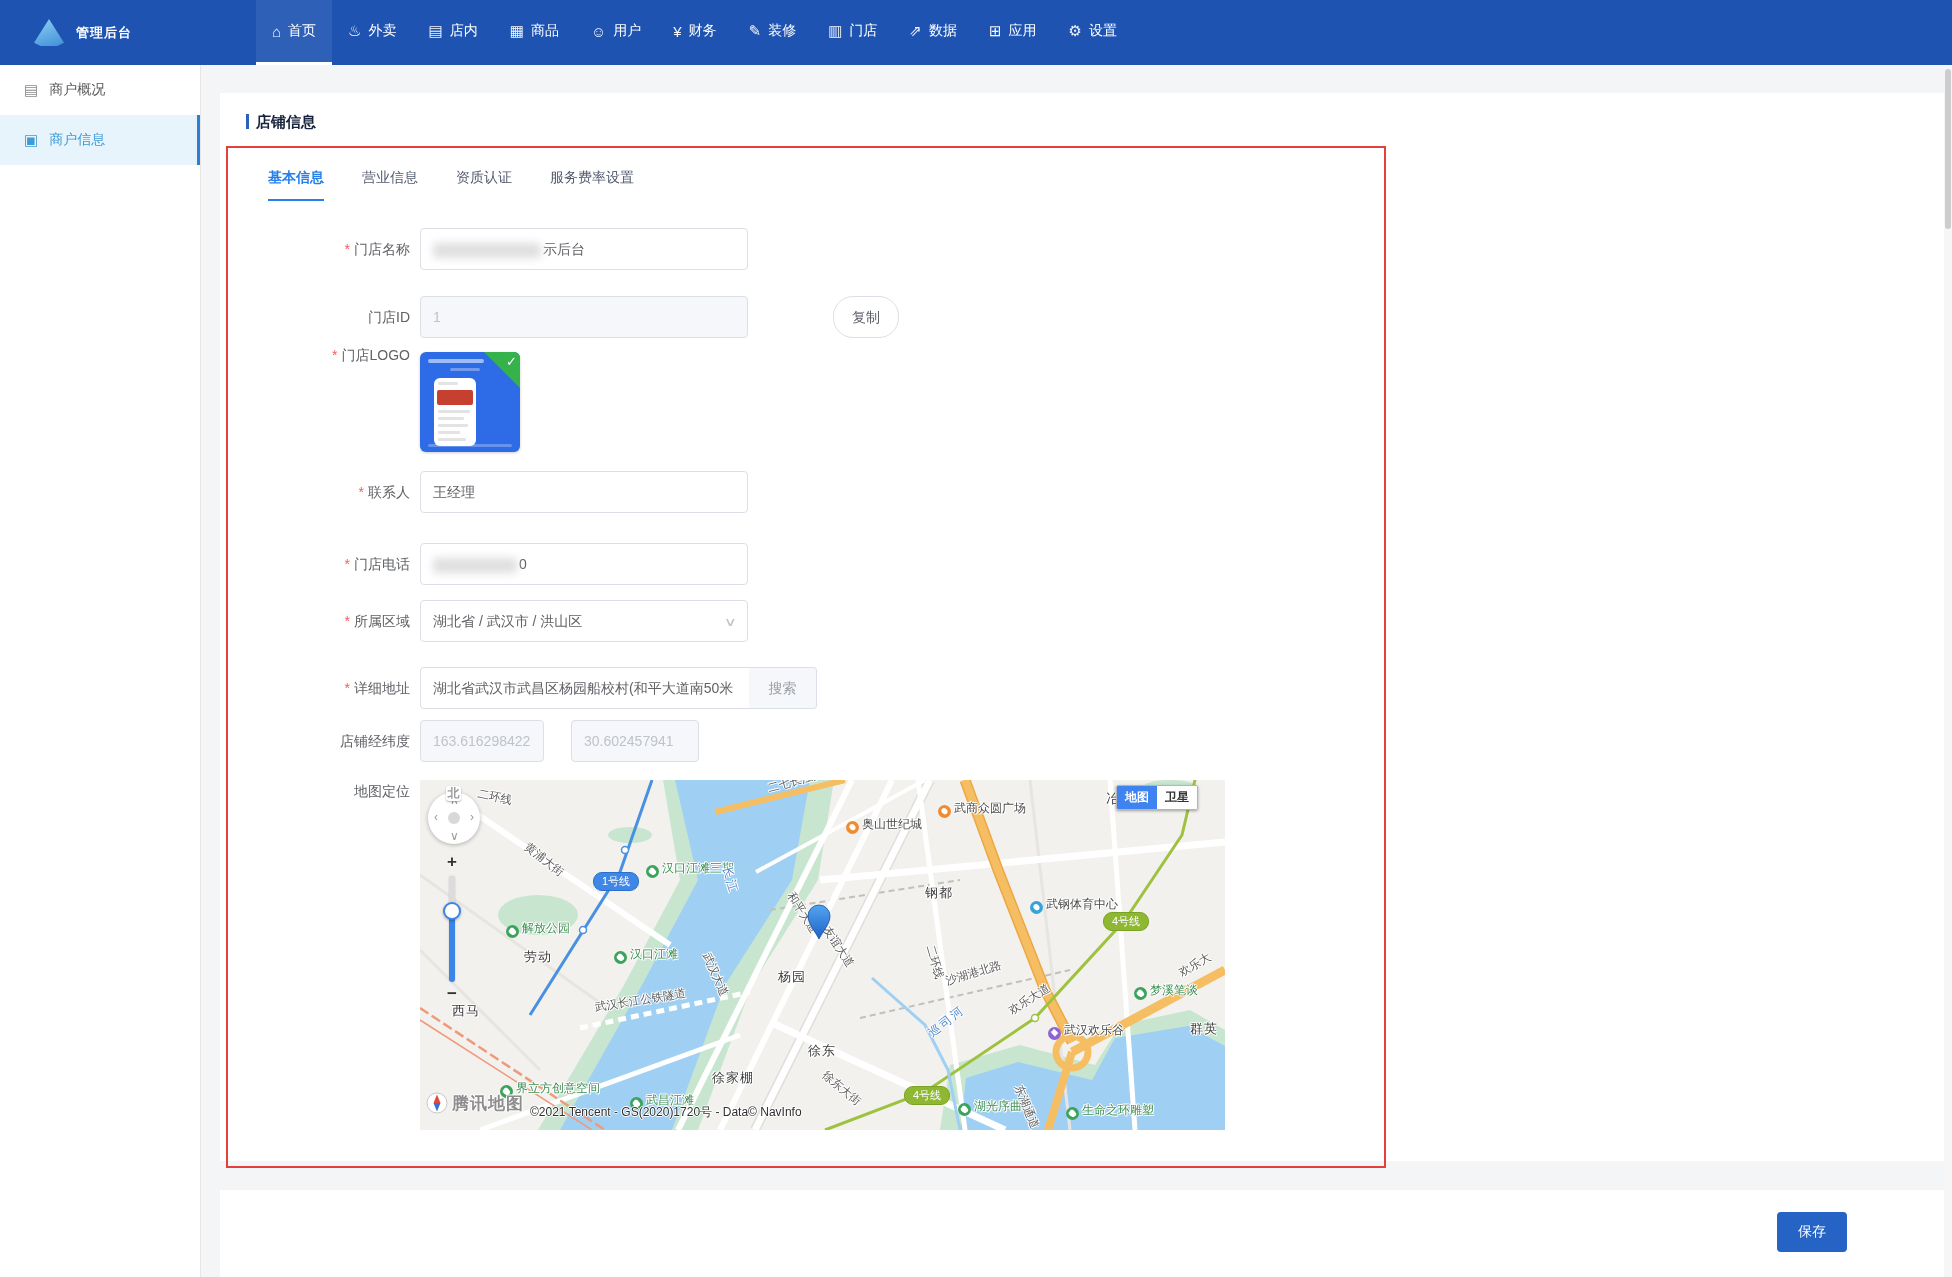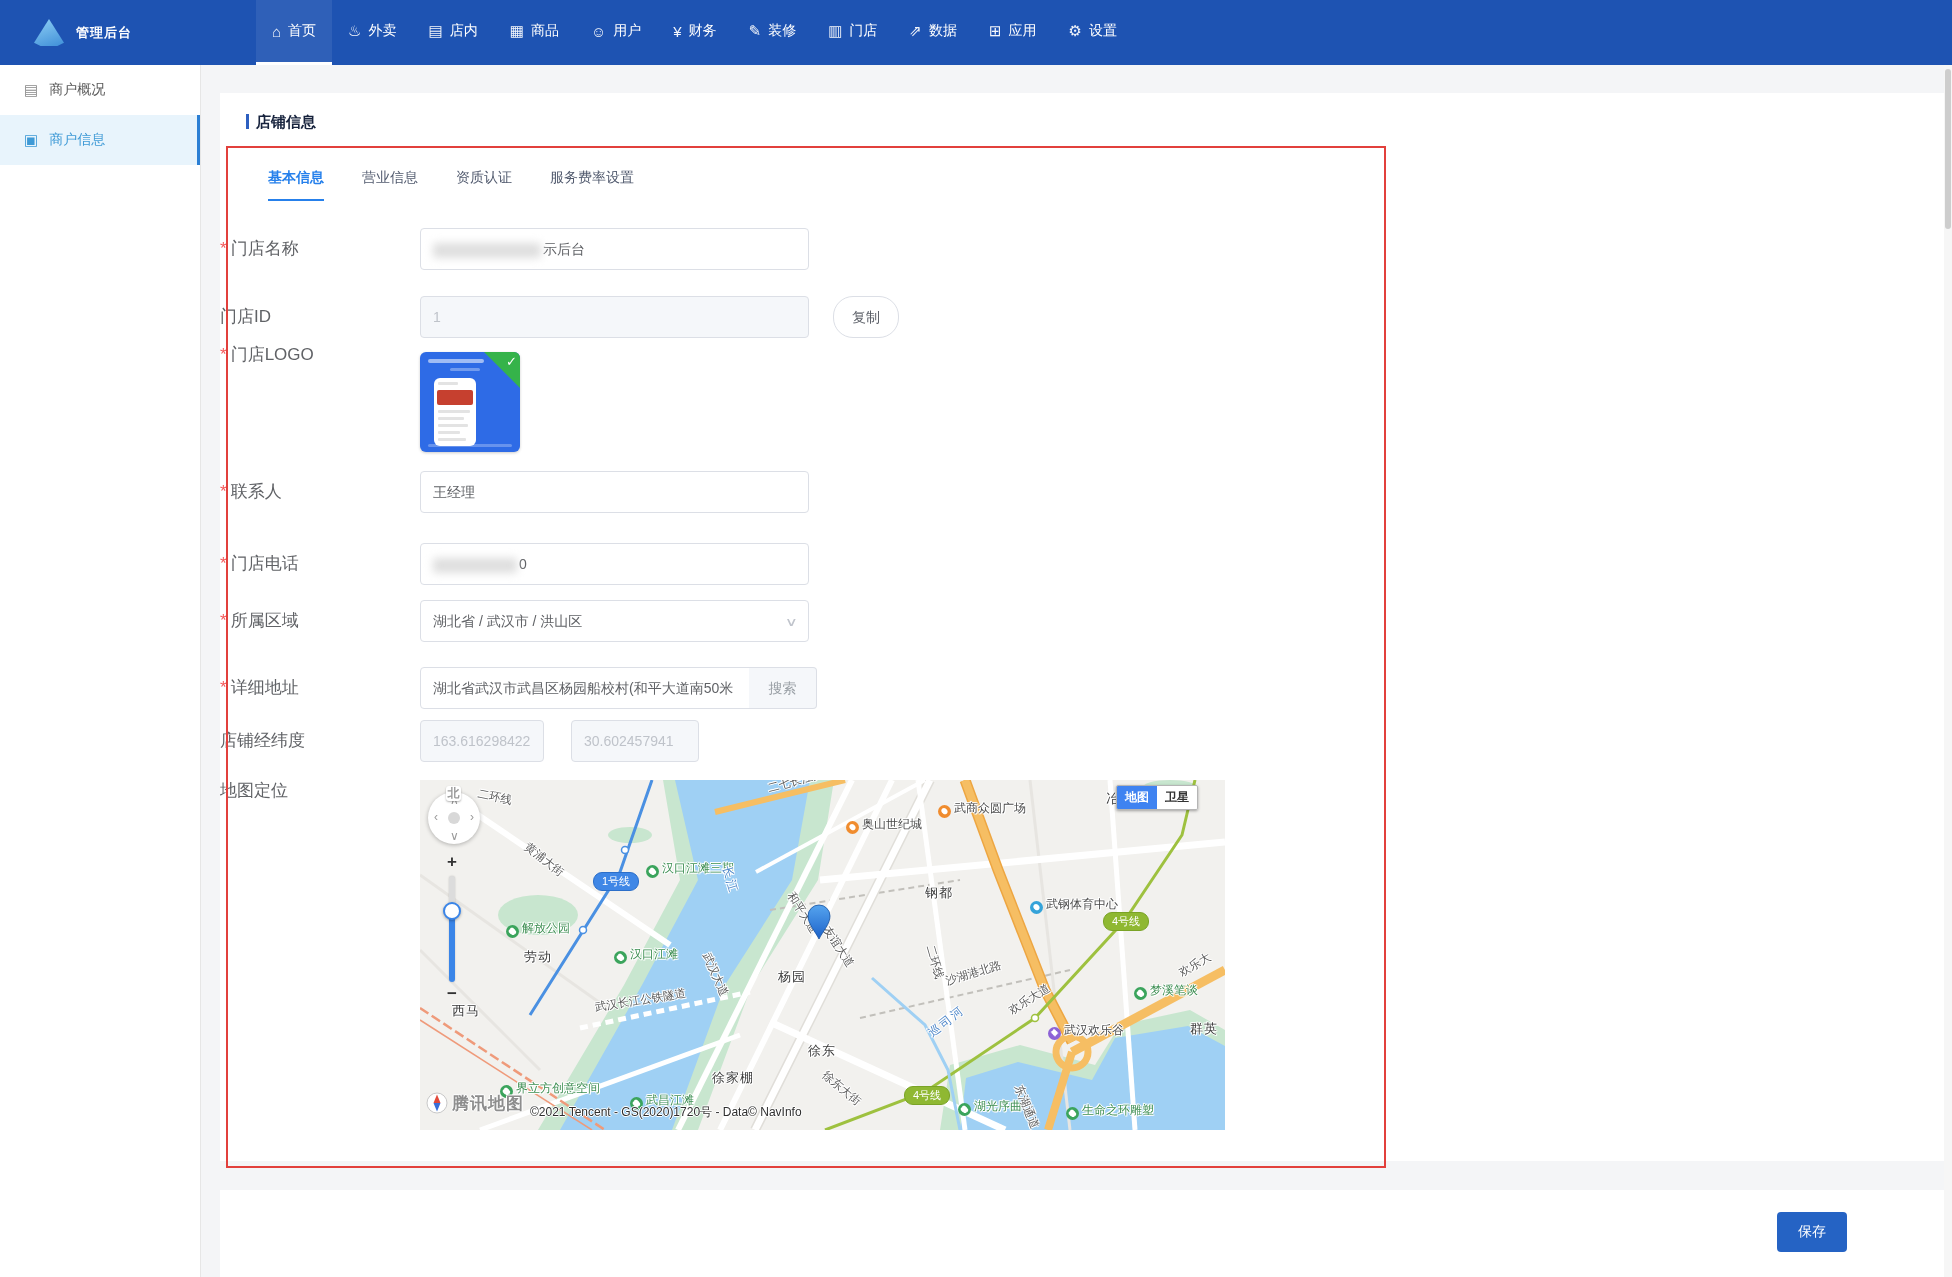--- a/index.html
+++ b/index.html
@@ -24,23 +24,23 @@
 
   
   .panel{position:absolute;left:220px;top:93px;width:1724px;height:1068px;background:#fff;}
   .sec-title{position:absolute;left:26px;top:20px;font-size:15px;font-weight:bold;color:#17233d;padding-left:10px;}
   .sec-title::before{content:"";position:absolute;left:0;top:1px;width:3px;height:15px;background:#2d5fc0;}
   .tabs{position:absolute;left:48px;top:76px;display:flex;gap:38px;}
   .tab{font-size:14px;color:#515a6e;padding-bottom:12px;cursor:pointer;border-bottom:2px solid transparent;}
   .tab.active{color:#2680eb;border-bottom:2px solid #2680eb;font-weight:bold;}
 
   
-  .f-label{position:absolute;left:0;width:190px;text-align:left;font-size:17px;color:#606266;line-height:42px;}
+  .f-label{position:absolute;left:0;width:190px;text-align:right;font-size:14px;color:#606266;line-height:42px;}
   .f-label.req::before{content:"*";color:#f45b5b;margin-right:4px;}
-  .f-input{position:absolute;left:200px;width:389px;height:42px;border:1px solid #dcdfe6;border-radius:4px;background:#fff;font-size:14px;color:#606266;line-height:40px;padding:0 12px;box-sizing:border-box;white-space:nowrap;overflow:hidden;}
+  .f-input{position:absolute;left:200px;width:328px;height:42px;border:1px solid #dcdfe6;border-radius:4px;background:#fff;font-size:14px;color:#606266;line-height:40px;padding:0 12px;box-sizing:border-box;white-space:nowrap;overflow:hidden;}
   .f-input.disabled{background:#f5f7fa;color:#bfc3ca;}
   .blob{display:inline-block;width:108px;height:15px;background:#dedede;border-radius:3px;filter:blur(4px);vertical-align:middle;margin-right:2px;}
   .blob.small{width:84px;}
   .btn{position:absolute;height:42px;border:1px solid #dcdfe6;border-radius:4px;background:#fff;color:#5a5e66;font-size:14px;text-align:center;line-height:40px;cursor:pointer;box-sizing:border-box;}
   .chev{position:absolute;right:12px;top:0;color:#c0c4cc;font-size:12px;transform:scaleX(1.5);line-height:42px;}
 
   
   #row-name-l,#row-name-i{top:135px;}
   #row-id-l,#row-id-i,#btn-copy{top:203px;}
   #row-logo-l{top:252px;line-height:20px;}

